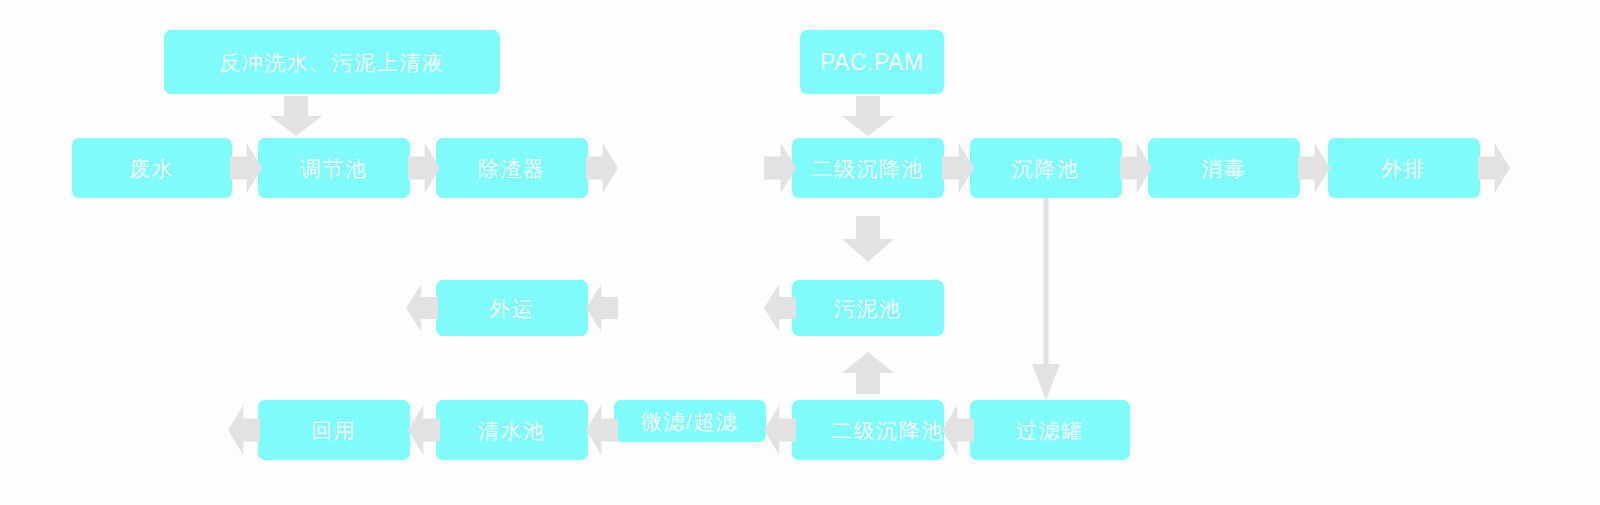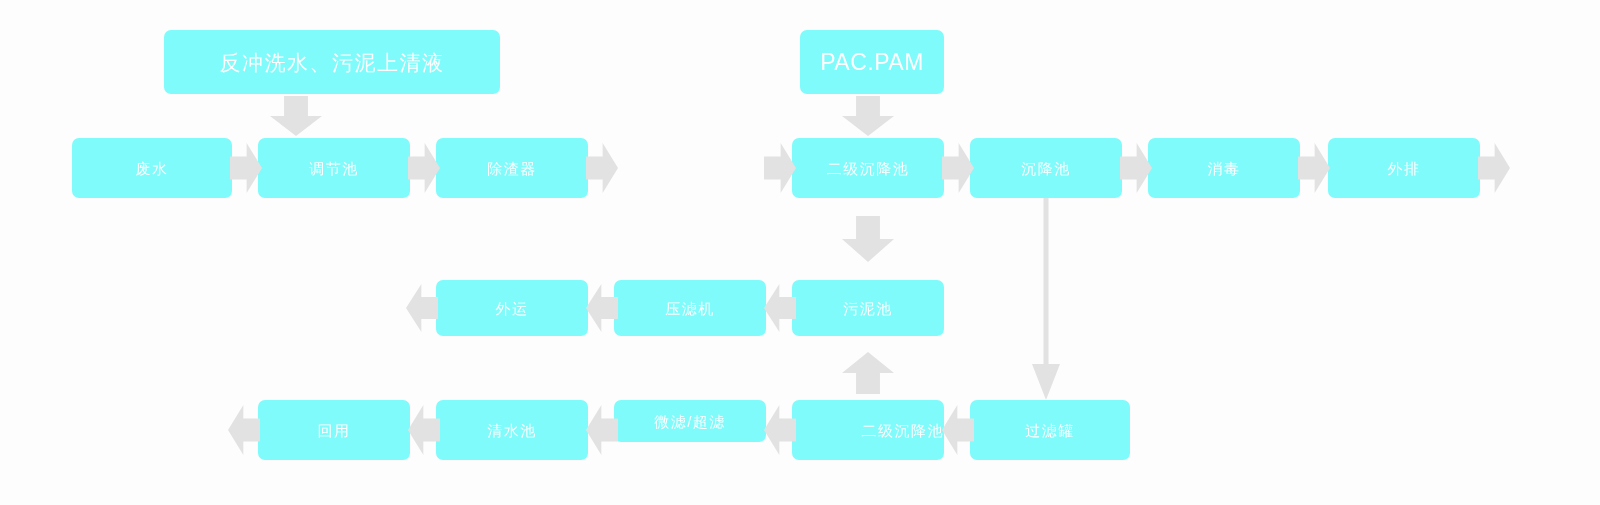--- a/index.html
+++ b/index.html
@@ -18,21 +18,21 @@
     overflow: hidden;
   }
   .node {
     position: absolute;
     background: #7ffbfb;
     border-radius: 7px;
     color: #ffffff;
     display: flex;
     align-items: center;
     justify-content: center;
-    font-size: 15px;
+    font-size: 21px;
     letter-spacing: 1.5px;
     line-height: 1;
     box-sizing: border-box;
     user-select: none;
   }
   .node.wide-label { font-size: 21px; }
   .node.latin { font-size: 23px; letter-spacing: 0.5px; }
 
   .arrow {
     position: absolute;
@@ -71,23 +71,20 @@
     </div>
     <div class="node" style="left: 1148px; top: 138px; width: 152px; height: 60px; background: rgb(127, 251, 251); color: rgb(255, 255, 255);">
       <span>消毒</span>
     </div>
     <div class="node" style="left: 1328px; top: 138px; width: 152px; height: 60px; background: rgb(127, 251, 251); color: rgb(255, 255, 255);">
       <span>外排</span>
     </div>
     <div class="node" style="left: 436px; top: 280px; width: 152px; height: 56px; background: rgb(127, 251, 251); color: rgb(255, 255, 255);">
       <span>外运</span>
     </div>
-    <div class="node" style="left: 614px; top: 280px; width: 152px; height: 56px; background: rgb(127, 251, 251); color: rgb(255, 255, 255);">
-      <span>压滤机</span>
-    </div>
     <div class="node" style="left: 792px; top: 280px; width: 152px; height: 56px; background: rgb(127, 251, 251); color: rgb(255, 255, 255);">
       <span>污泥池</span>
     </div>
     <div class="node" style="left: 258px; top: 400px; width: 152px; height: 60px; background: rgb(127, 251, 251); color: rgb(255, 255, 255);">
       <span>回用</span>
     </div>
     <div class="node" style="left: 436px; top: 400px; width: 152px; height: 60px; background: rgb(127, 251, 251); color: rgb(255, 255, 255);">
       <span>清水池</span>
     </div>
     <div class="node" style="left: 614px; top: 400px; width: 152px; height: 42px; background: rgb(127, 251, 251); color: rgb(255, 255, 255);">

